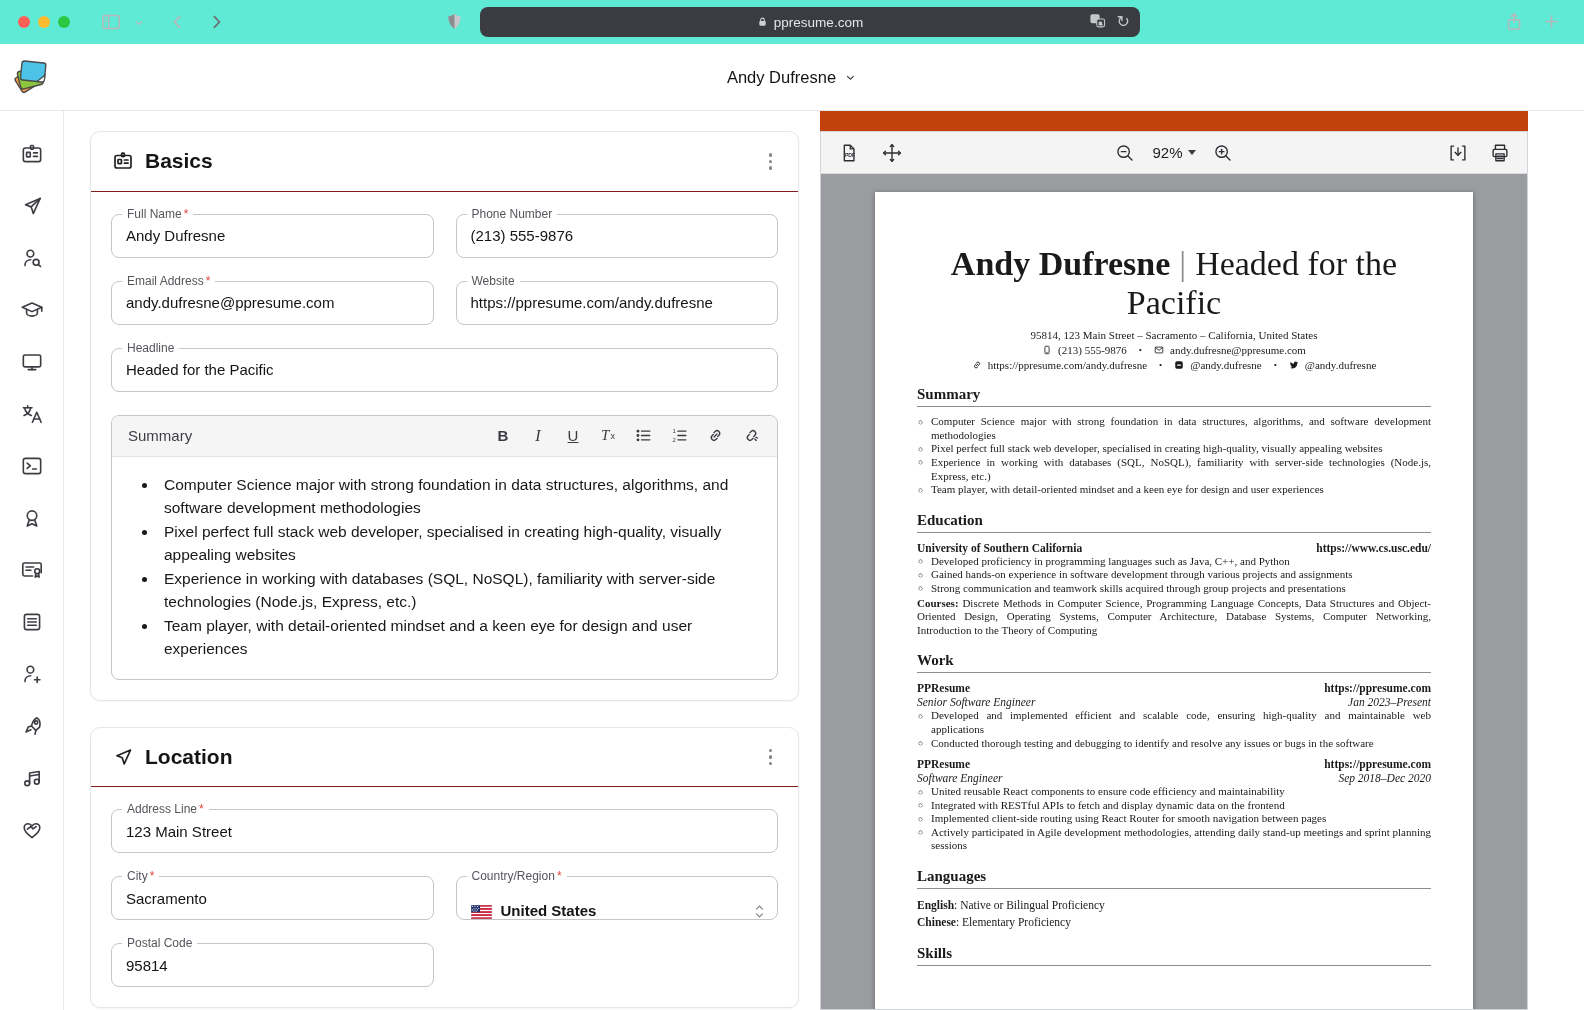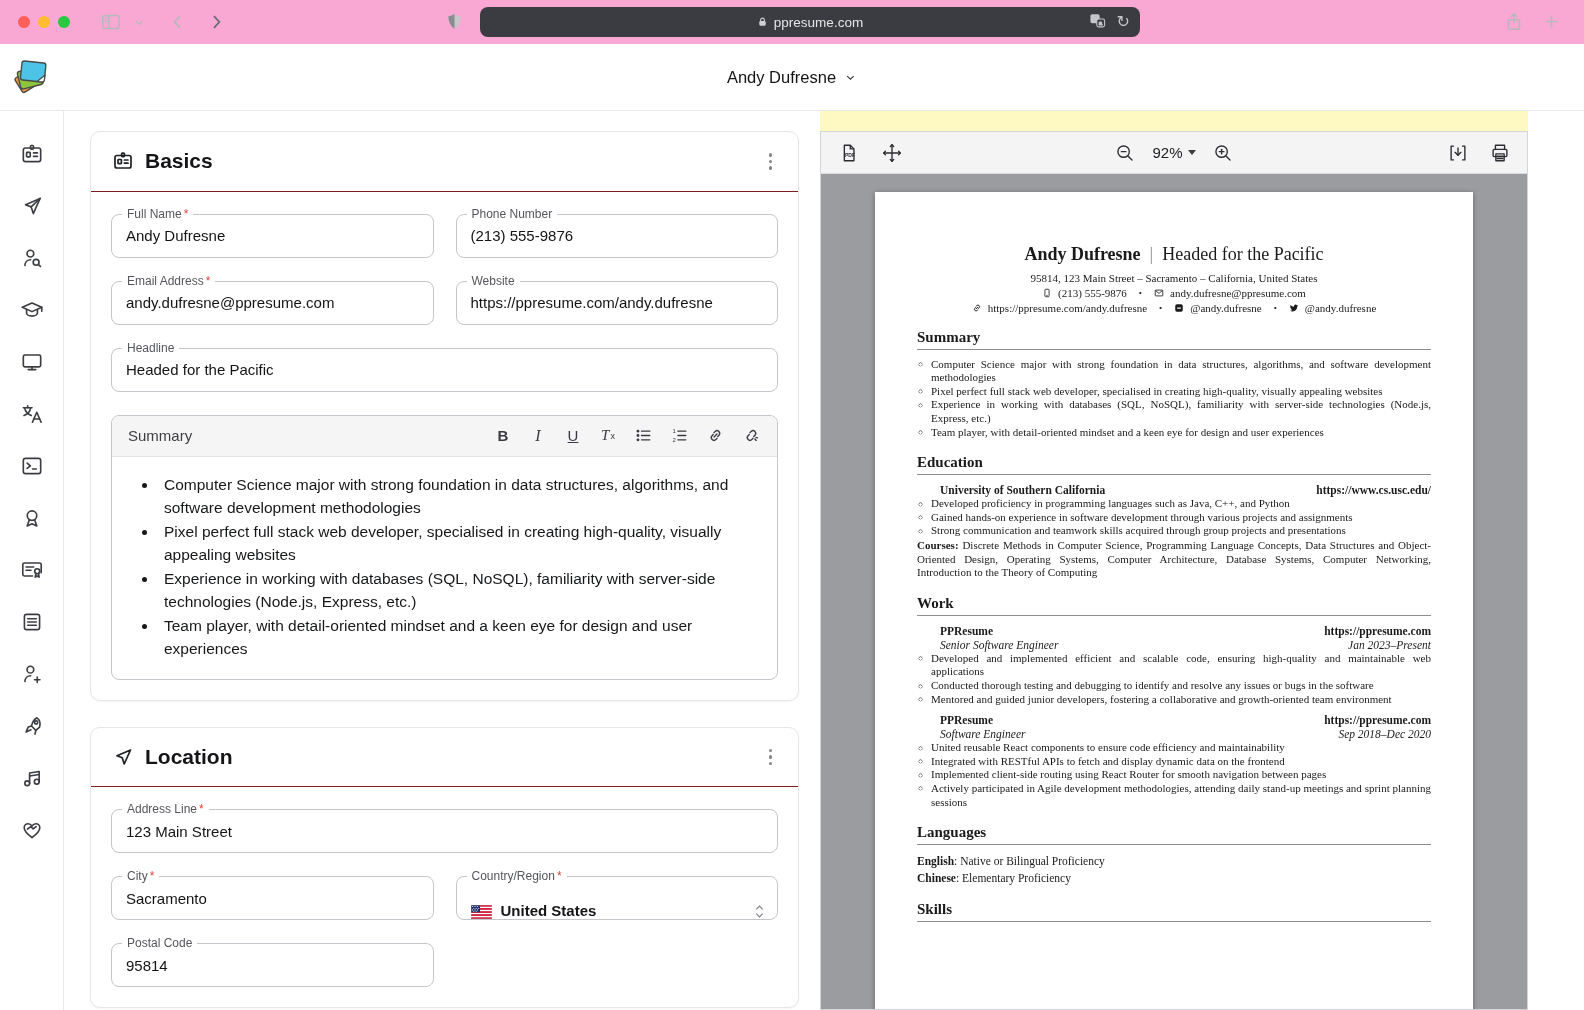--- a/index.html
+++ b/index.html
@@ -1,21 +1,21 @@
 <!DOCTYPE html>
 <html><head>
 <meta charset="utf-8">
 <style>
   * { box-sizing: border-box; margin: 0; padding: 0; }
   html, body { width: 1584px; height: 1010px; overflow: hidden; background: #fff;
     font-family: "Liberation Sans", "DejaVu Sans", sans-serif; }
 
   
   .browser-bar { position: absolute; top: 0; left: 0; width: 1584px; height: 44px;
-    background: #f9a8d4; z-index: 50; }
+    background: #5eead4; z-index: 50; }
   .traffic { position: absolute; top: 16px; left: 18px; display: flex; gap: 8px; }
   .light { width: 12px; height: 12px; border-radius: 50%; }
   .light.red { background: #ff5f57; } .light.yellow { background: #febc2e; } .light.green { background: #28c840; }
   .chrome-ic { position: absolute; color: #b7b8bc; display: flex; align-items: center; justify-content: center; }
   .chrome-ic.dim { color: #6d6e73; }
   .url-pill { position: absolute; left: 480px; top: 7px; width: 660px; height: 30px;
     background: #3b3c41; border-radius: 8px; display: flex; align-items: center; justify-content: center;
     color: #e4e5e7; font-size: 13.5px; }
   .url-pill .lock { margin-right: 6px; color: #cfd0d3; display: inline-flex; }
   .pill-right { position: absolute; right: 10px; top: 0; height: 30px; display: flex; align-items: center; gap: 10px; color: #c6c7ca; }
@@ -73,56 +73,56 @@
   .ed-btn.b { font-weight: 700; }
   .ed-btn.i { font-style: italic; font-family: "Liberation Serif", serif; font-size: 16px; }
   .ed-btn.u { text-decoration: underline; }
   .ed-btn sub { font-size: 9px; margin-left: 1px; }
   .ed-btn svg { width: 19px; height: 19px; }
   .editor-content { padding: 16px 24px 18px 24px; }
   .editor-content ul { list-style: disc; padding-left: 22px; }
   .editor-content li { font-size: 15.5px; line-height: 23.5px; color: #17181a; padding-left: 6px; }
 
   
-  .preview { position: absolute; top: 111px; left: 820px; width: 708px; height: 899px; background: #fef9c3; }
+  .preview { position: absolute; top: 111px; left: 820px; width: 708px; height: 899px; background: #c2410c; }
   .viewer { margin-top: 20px; height: 879px; border: 1px solid #d3d4d8; display: flex; flex-direction: column; }
   .pdf-toolbar { height: 42px; background: #f4f4f5; border-bottom: 1px solid #dadbde;
     display: flex; align-items: center; padding: 0 16px; color: #2c2d31; flex: none; }
   .tool-btn { display: inline-flex; align-items: center; justify-content: center; cursor: pointer; color: #2c2d31; }
   .tool-btn svg { width: 22px; height: 22px; }
   .tb-left { display: flex; gap: 22px; width: 230px; }
   .tb-center { flex: 1; display: flex; align-items: center; justify-content: center; gap: 16px; }
   .zoom-val { font-size: 15px; color: #212225; display: flex; align-items: center; gap: 5px; cursor: pointer; }
   .zoom-val .tri { width: 0; height: 0; border-left: 4.5px solid transparent; border-right: 4.5px solid transparent;
     border-top: 5.5px solid #3a3b40; }
   .tb-right { display: flex; gap: 20px; width: 230px; justify-content: flex-end; }
   .pdf-canvas { flex: 1; background: #9b9ca0; overflow: hidden; display: flex; justify-content: center; }
 
   
   .page { width: 598px; min-height: 1200px; background: #fff; margin-top: 18px;
     box-shadow: 0 1px 5px rgba(0,0,0,0.35); padding: 52px 42px 40px 42px;
     font-family: "Liberation Serif", "DejaVu Serif", serif; color: #1a1a1b; flex: none; }
   .r-header { text-align: center; }
-  .r-nameline { font-size: 18px; line-height: 1.15; }
+  .r-nameline { font-size: 34px; line-height: 1.15; }
   .r-name { font-weight: 700; }
   .r-sep { color: #8a8a8c; font-weight: 300; margin: 0 9px; }
   .r-addr { font-size: 11px; margin-top: 7px; }
   .r-contact { font-size: 11px; margin-top: 3px; display: flex; justify-content: center; align-items: center; gap: 6px; }
   .r-contact .dot { margin: 0 6px; font-size: 9px; }
   .cic { display: inline-flex; vertical-align: -1px; }
   .cic svg { width: 10px; height: 10px; }
   .r-section { margin-top: 15px; }
   .r-sec-title { font-size: 15px; font-weight: 700; padding-bottom: 3px; border-bottom: 1px solid #8e8e90; }
   .r-sec-body { padding-top: 8px; }
   ul.rlist { list-style: none; margin: 0; }
   ul.rlist li { font-size: 11px; line-height: 13.6px; text-align: justify; position: relative; padding-left: 14px; }
   ul.rlist li::before { content: "\25CB"; position: absolute; left: 1px; top: 0.5px; font-size: 8.5px; }
   .entry { margin-bottom: 7px; }
   .entry:last-child { margin-bottom: 0; }
-  .erow { display: flex; justify-content: space-between; font-size: 11.5px; line-height: 14px; margin-left: 23px; }
+  .erow { display: flex; justify-content: space-between; font-size: 11.5px; line-height: 14px; }
   .erow.bold { font-weight: 700; }
   .erow.ital { font-style: italic; }
   .courses { font-size: 11px; line-height: 13.6px; text-align: justify; margin-top: 1px; }
   .courses .lbl { font-weight: 700; }
   .courses .lbl::after { content: ":"; font-weight: 700; }
   .lang-line { font-size: 11.5px; line-height: 16.5px; }
   .lang-line .lname { font-weight: 700; }
   .lang-line .lname::after { content: ": "; font-weight: 400; }
   .skill-row { display: flex; justify-content: space-between; font-size: 11.5px; line-height: 16.5px; }
   .skill-kw { font-style: italic; }
@@ -632,21 +632,20 @@
                 <span>PPResume</span>
                 <span>https://ppresume.com</span>
               </div>
               <div class="erow ital">
                 <span>Senior Software Engineer</span>
                 <span>Jan 2023–Present</span>
               </div>
               <ul class="rlist">
                 <li>Developed and implemented efficient and scalable code, ensuring high-quality and maintainable web applications</li>
                 <li>Conducted thorough testing and debugging to identify and resolve any issues or bugs in the software</li>
-                <li>Mentored and guided junior developers, fostering a collaborative and growth-oriented team environment</li>
               </ul>
             </div>
             <div class="entry">
               <div class="erow bold">
                 <span>PPResume</span>
                 <span>https://ppresume.com</span>
               </div>
               <div class="erow ital">
                 <span>Software Engineer</span>
                 <span>Sep 2018–Dec 2020</span>

